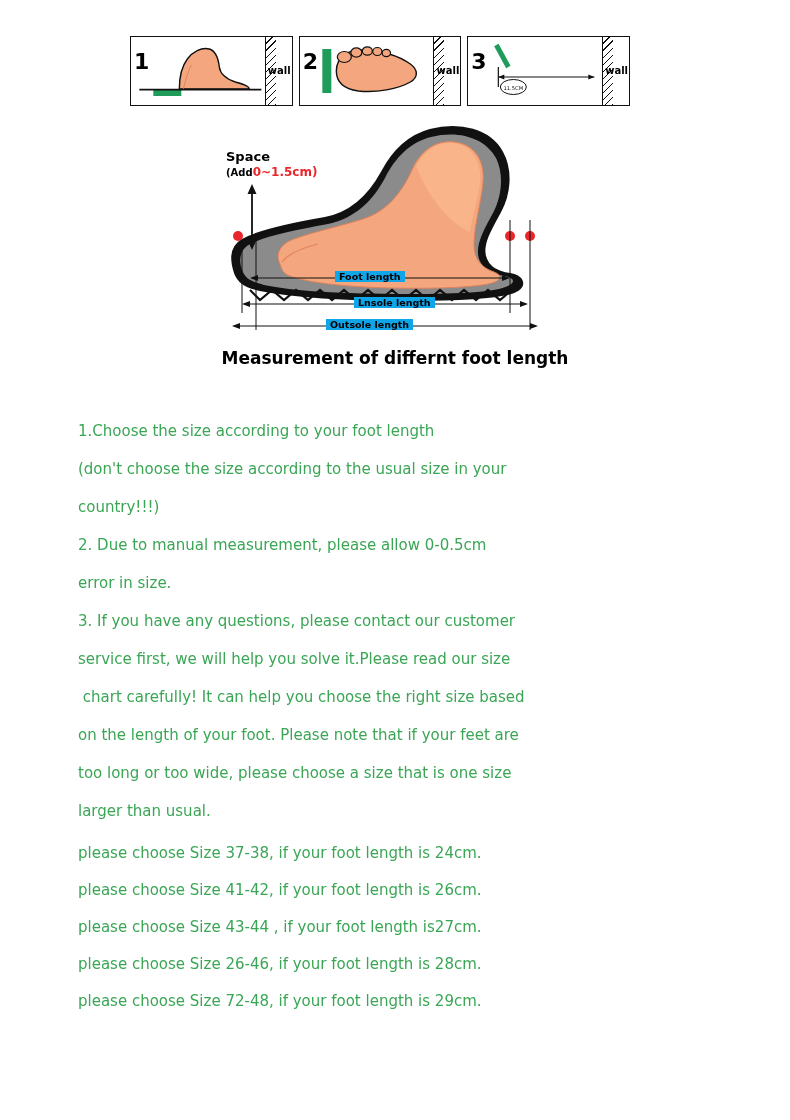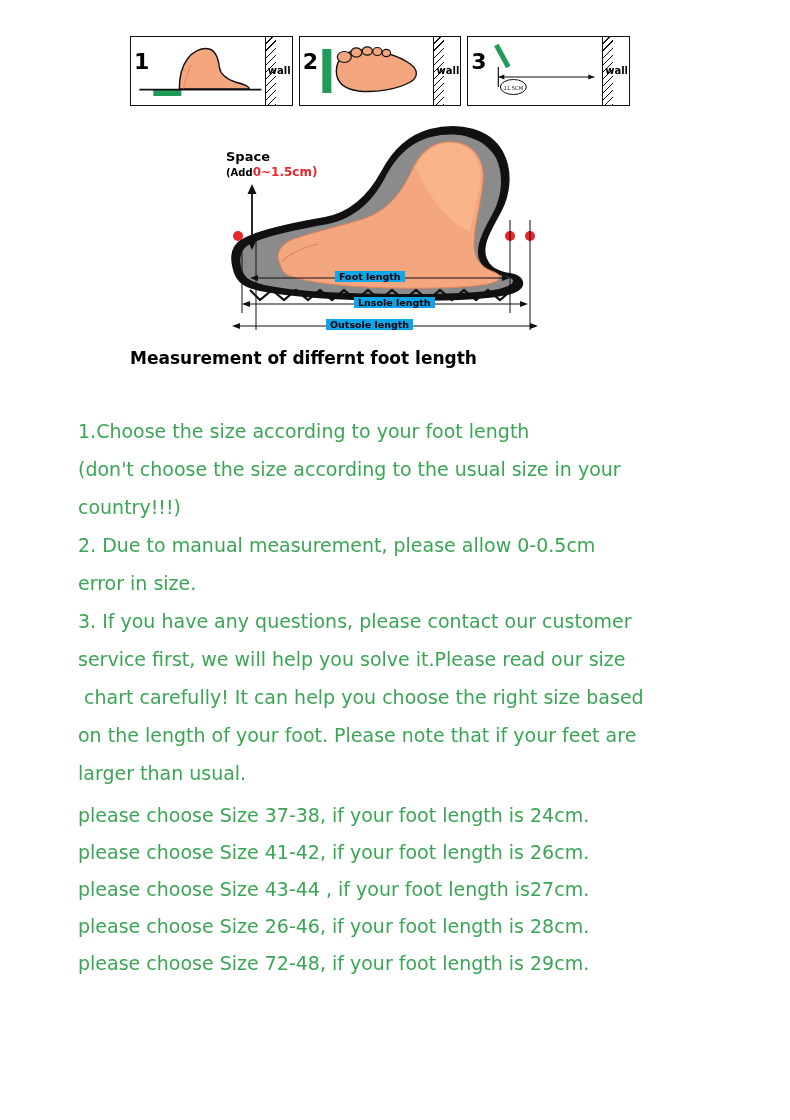--- a/index.html
+++ b/index.html
@@ -93,34 +93,34 @@
     font-weight: bold;
     color: #000;
     background: #0ea5e9;
     padding: 0 4px;
   }
   .caption {
     position: absolute;
     left: 0;
     top: 240px;
     width: 530px;
-    text-align: left;
+    text-align: center;
     font-size: 17px;
     font-weight: bold;
     color: #000;
   }
 
   
   .text-block {
     position: absolute;
     left: 78px;
     top: 412px;
     width: 660px;
     color: #3aa655;
-    font-size: 19px;
+    font-size: 15px;
     line-height: 38px;
     font-family: "DejaVu Sans", sans-serif;
   }
   .text-block .line { white-space: pre; }
   .sizes { margin-top: 5px; }
   .sizes .line { line-height: 37px; }
 </style>
 </head>
 <body>
 
@@ -255,20 +255,21 @@
 <div class="text-block">
   <div class="line">1.Choose the size according to your foot length</div>
   <div class="line">(don't choose the size according to the usual size in your</div>
   <div class="line">country!!!)</div>
   <div class="line">2. Due to manual measurement, please allow 0-0.5cm</div>
   <div class="line">error in size.</div>
   <div class="line">3. If you have any questions, please contact our customer</div>
   <div class="line">service first, we will help you solve it.Please read our size</div>
   <div class="line"> chart carefully! It can help you choose the right size based</div>
   <div class="line">on the length of your foot. Please note that if your feet are</div>
+  <div class="line">too long or too wide, please choose a size that is one size</div>
   <div class="line">larger than usual.</div>
 
   <div class="sizes">
     <div class="line">please choose Size 37-38, if your foot length is 24cm.</div>
     <div class="line">please choose Size 41-42, if your foot length is 26cm.</div>
     <div class="line">please choose Size 43-44 , if your foot length is27cm.</div>
     <div class="line">please choose Size 26-46, if your foot length is 28cm.</div>
     <div class="line">please choose Size 72-48, if your foot length is 29cm.</div>
   </div>
 </div>

